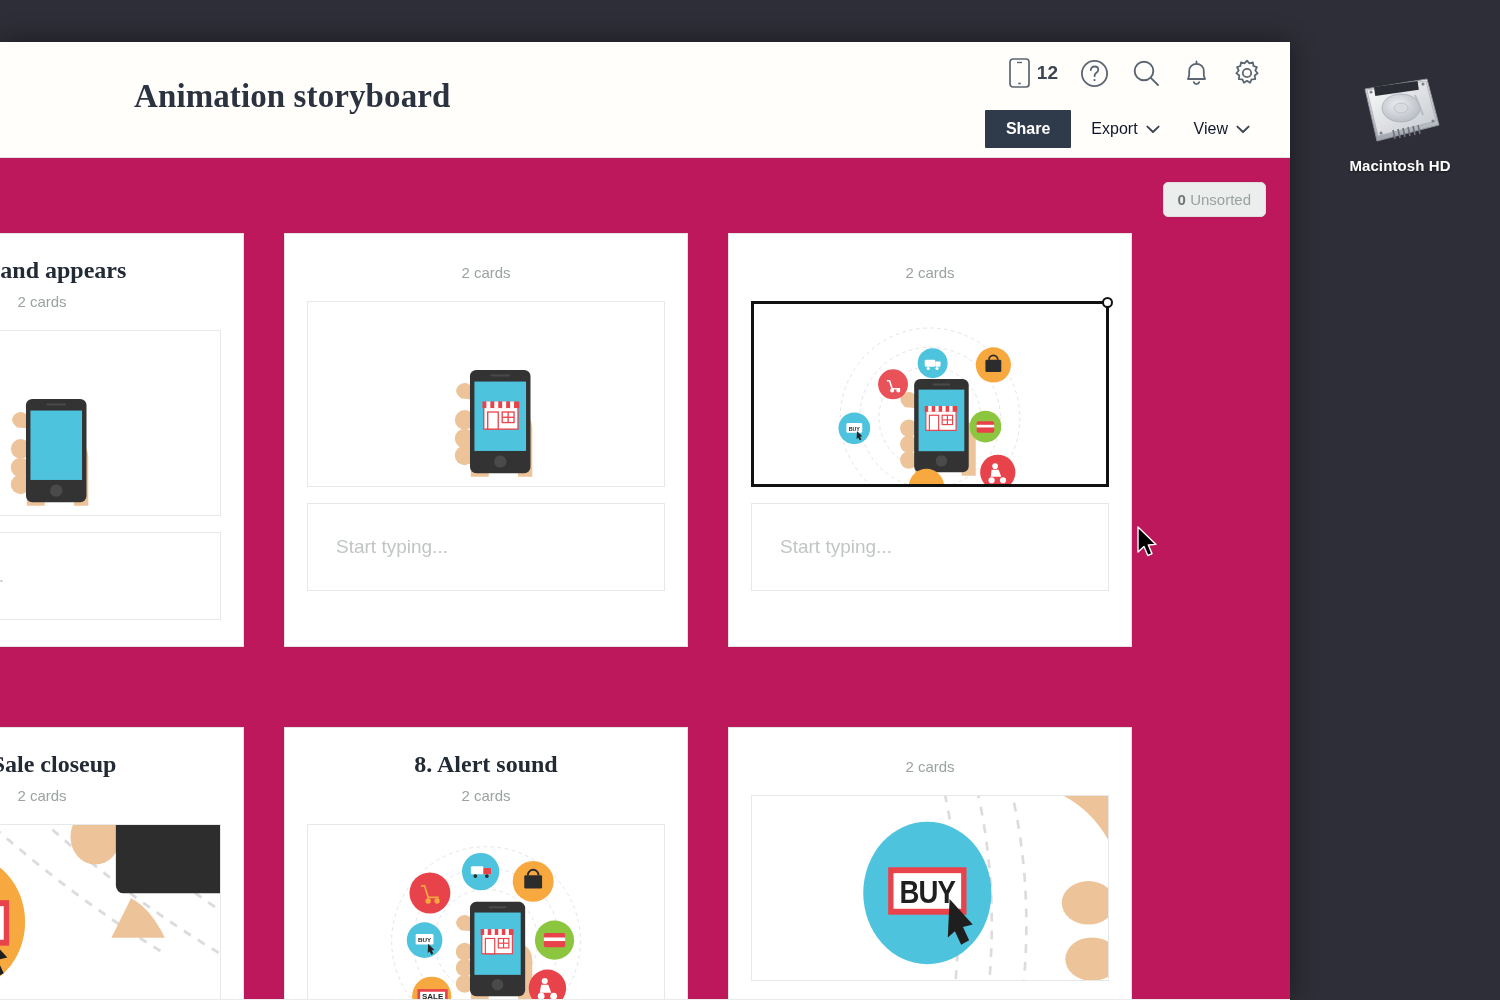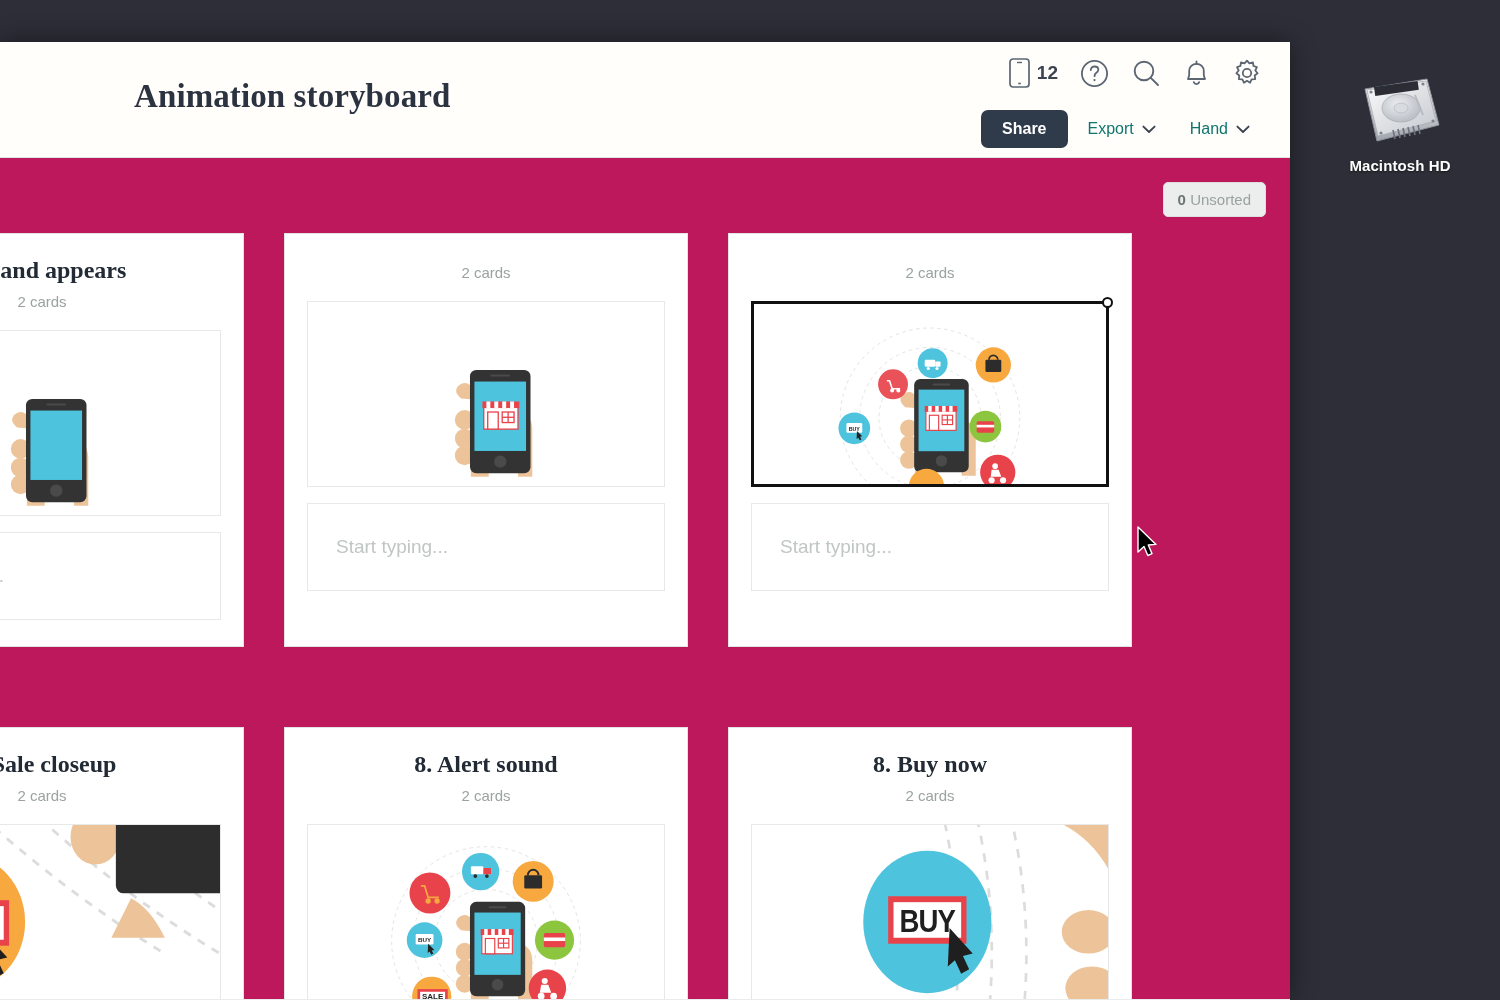--- a/index.html
+++ b/index.html
@@ -66,27 +66,27 @@
     cursor: pointer;
   }
 
   #action-bar {
     position: absolute; right: 26px; top: 68px;
     display: flex; align-items: center; gap: 6px;
   }
   #share-button {
     background: #2f3a4a; color: #fff;
     font-size: 16px; font-weight: bold;
-    padding: 10px 21px; border-radius: 7px;
+    padding: 10px 21px; border-radius: 1px;
     border: none; cursor: pointer;
     font-family: "Liberation Sans", sans-serif;
   }
   .menu-button {
     display: flex; align-items: center; gap: 8px;
-    color: #0f766e; font-size: 16px;
+    color: #0f172a; font-size: 16px;
     padding: 10px 14px; cursor: pointer;
     background: none; border: none;
     font-family: "Liberation Sans", sans-serif;
   }
   .caret { display: block; }
 
   
   #board {
     position: relative;
     height: calc(100% - 117px);
@@ -289,21 +289,21 @@
       <div class="menu-button">
         <span>Export</span>
         <span class="caret">
           <svg width="14" height="9" viewBox="0 0 14 9" fill="none" stroke="#3b4450" stroke-width="1.9" stroke-linecap="round" stroke-linejoin="round">
               <path d="M1.4 1.6 L7 7 L12.6 1.6"></path>
             </svg>
         </span>
       </div>
 
       <div class="menu-button">
-        <span>Hand</span>
+        <span>View</span>
         <span class="caret">
           <svg width="14" height="9" viewBox="0 0 14 9" fill="none" stroke="#3b4450" stroke-width="1.9" stroke-linecap="round" stroke-linejoin="round">
               <path d="M1.4 1.6 L7 7 L12.6 1.6"></path>
             </svg>
         </span>
       </div>
     </div>
 
   </div>
 
@@ -583,21 +583,20 @@
                   <rect x="126" y="177" width="28" height="10" fill="#fff"></rect>
                   <text x="140" y="185.5" font-family="Liberation Sans, sans-serif" font-size="9" font-weight="bold" fill="#1f1f1f" text-anchor="middle">SALE</text>
                 </g>
             </svg>
           </div>
         </div>
 
       </div>
 
       <div class="column">
-        <div class="col-title">8. Buy now</div>
         <div class="col-count">2 cards</div>
         <div class="thumb">
           <div class="art">
             <svg viewBox="0 0 400 186" preserveAspectRatio="none">
               <g fill="none" stroke="#dcdcdc" stroke-width="3" stroke-dasharray="9 9">
                 <path d="M212 -20 q28 100 16 215"></path>
                 <path d="M248 -24 q30 102 18 218"></path>
                 <path d="M285 -28 q32 104 20 220"></path>
               </g>
 

